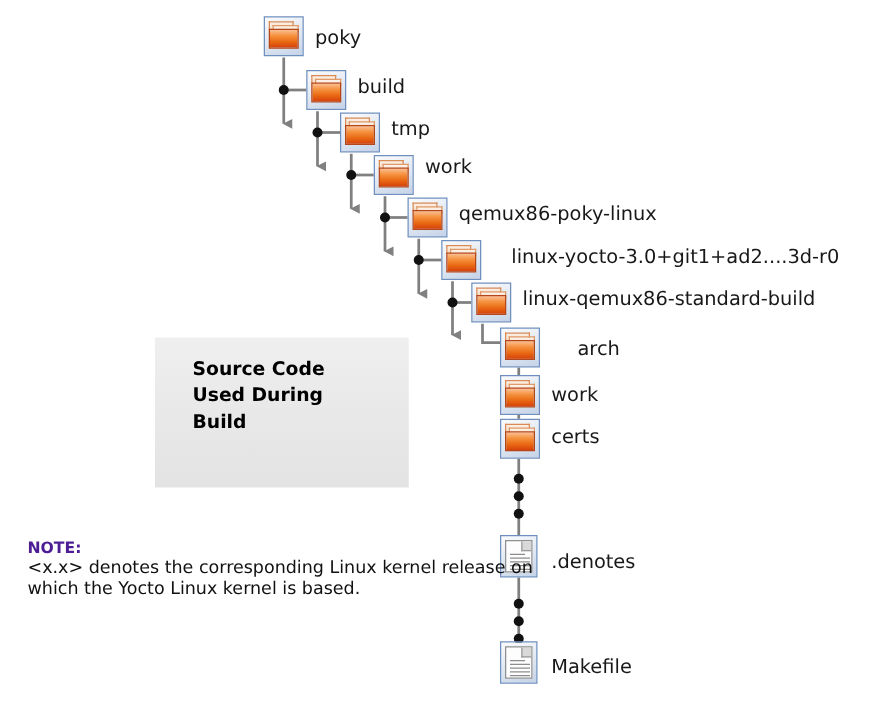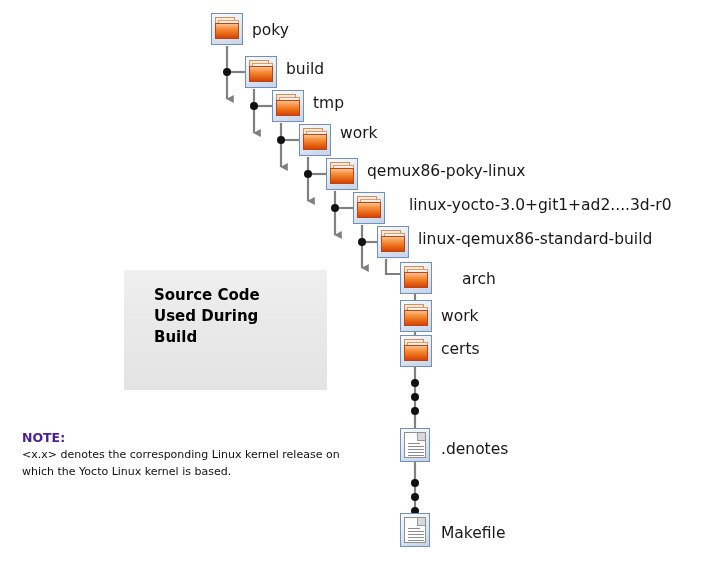--- a/index.html
+++ b/index.html
@@ -157,21 +157,21 @@
   .note {
     position: absolute;
   }
   .note .note-title {
     font-weight: bold;
     font-size: 12.5px;
     color: #4c1d95;
     line-height: 16px;
   }
   .note .note-body {
-    font-size: 11px;
+    font-size: 14px;
     color: #111111;
     line-height: 17px;
     white-space: pre-line;
   }
 </style>
 </head>
 <body>
 
 <div id="diagram">
 

